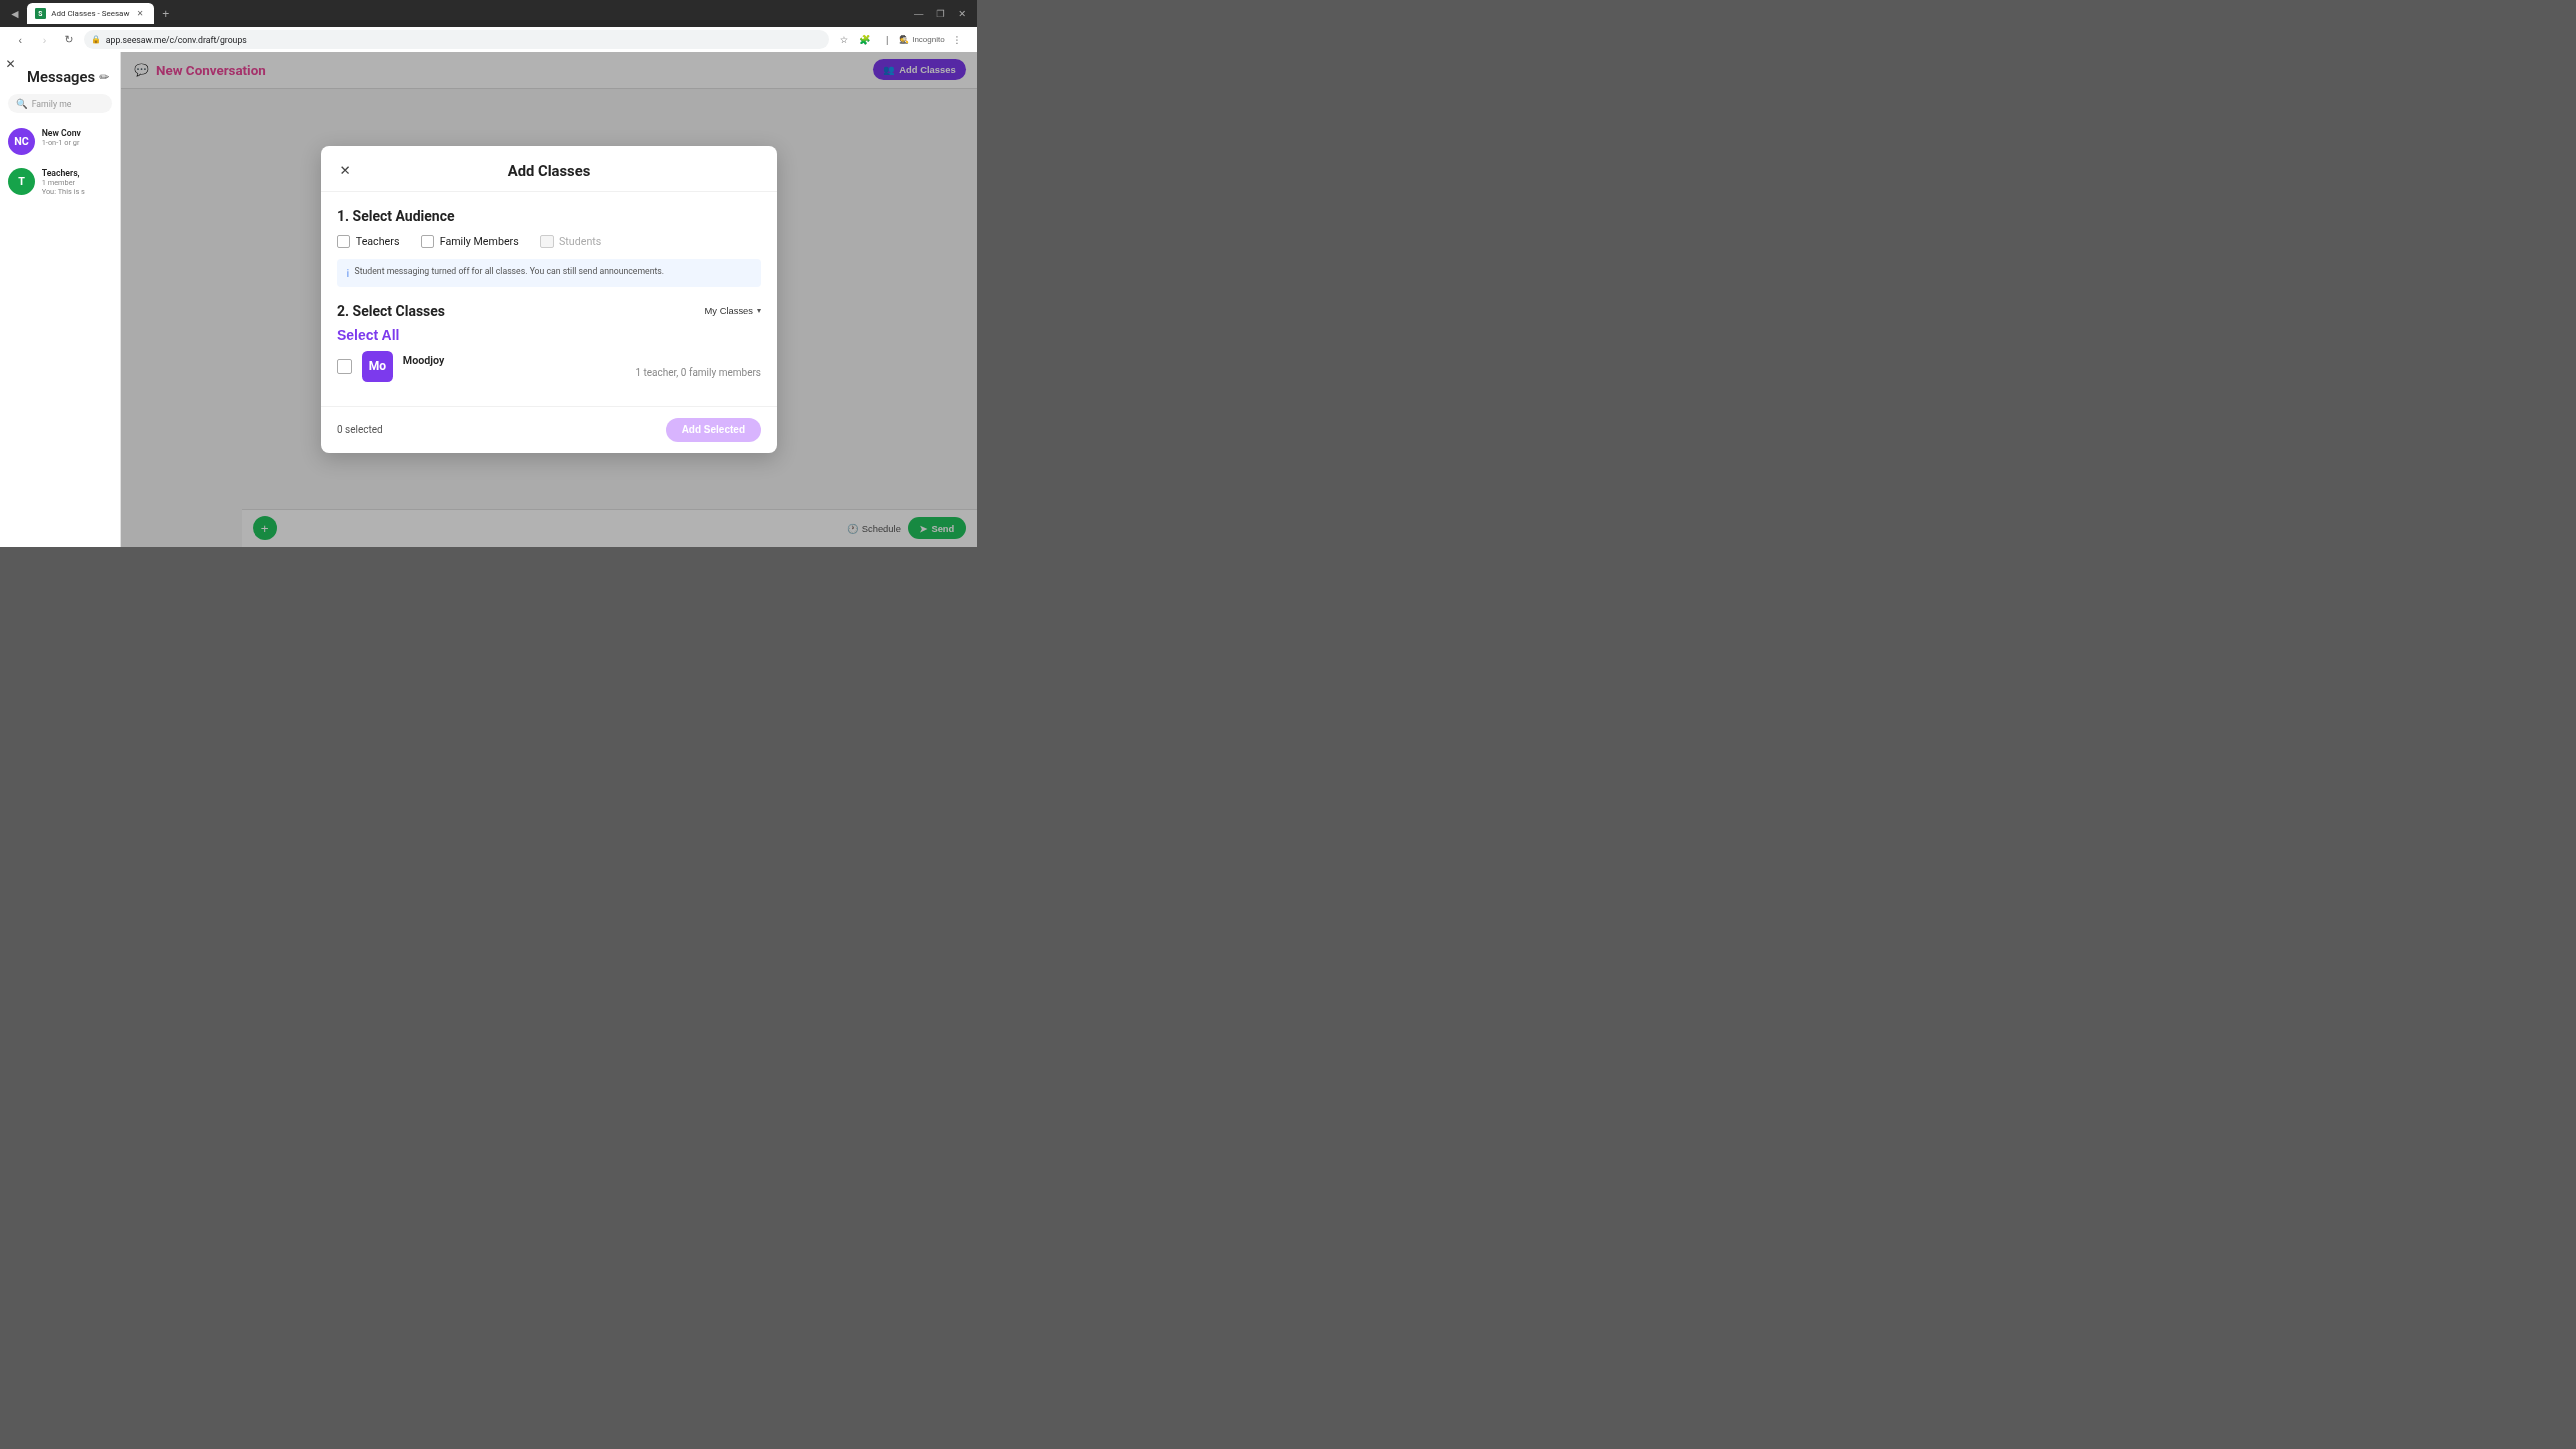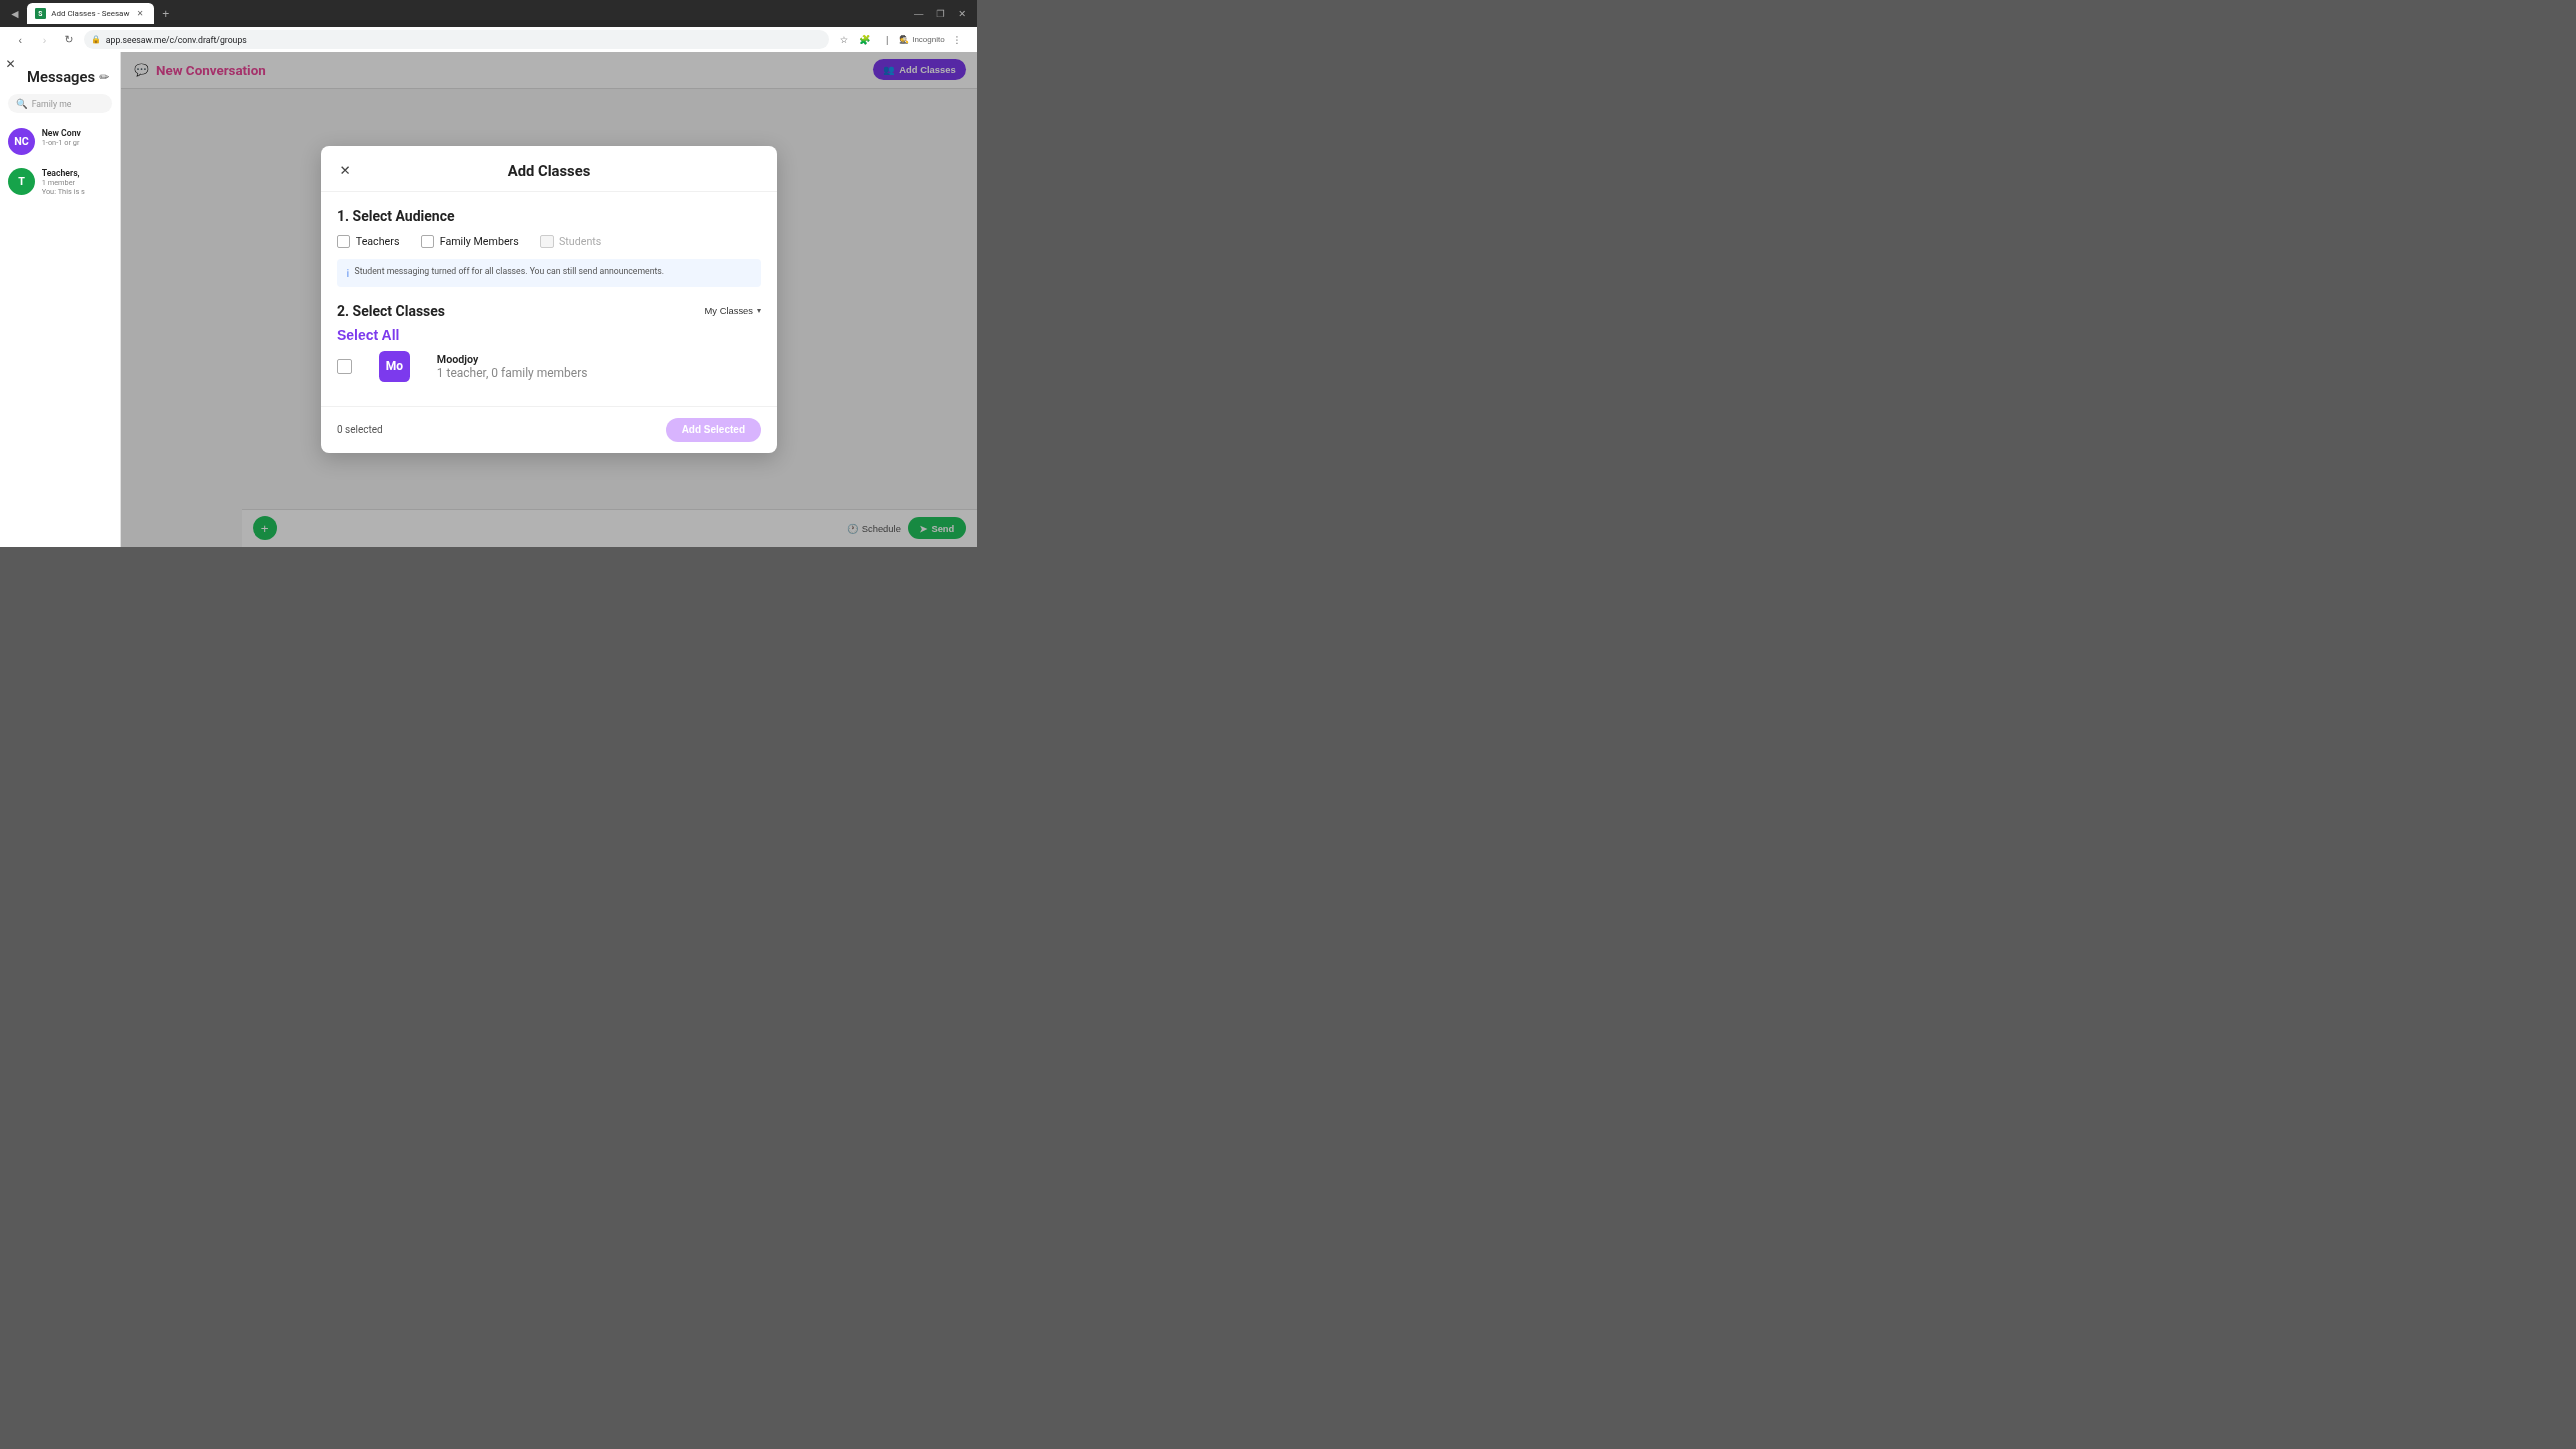--- a/index.html
+++ b/index.html
@@ -334,41 +334,41 @@
     }
     .my-classes-dropdown {
       display: flex; align-items: center; gap: 4px;
       background: none; border: none; cursor: pointer;
       font-size: 9.4px; color: #333;
       font-weight: 500;
     }
     .dropdown-arrow { font-size: 8px; color: #555; }
 
     .class-item {
-      display: flex; align-items: center; gap: 27px;
+      display: flex; align-items: center; gap: 10px;
       padding: 8px 0;
     }
     .class-checkbox {
       width: 14.8px; height: 14.8px;
       border: 1.3px solid #aaa;
       border-radius: 2px;
       background: #fff;
       flex-shrink: 0;
       cursor: pointer;
     }
     .class-avatar {
       width: 31px; height: 31px;
       border-radius: 5.4px;
       display: flex; align-items: center; justify-content: center;
       font-size: 12px; font-weight: 700; color: white;
       flex-shrink: 0;
     }
     .class-info { flex: 1; }
     .class-name { font-size: 10.7px; font-weight: 600; color: #222; }
-    .class-desc { font-size: 12px; color: #888; }
+    .class-desc { font-size: 10px; color: #888; text-align: right; }
 
     .modal-footer {
       padding: 10.7px 16px;
       border-top: 0.7px solid #f0f0f0;
       display: flex; align-items: center; justify-content: space-between;
     }
     .selected-count { font-size: 10px; color: #555; }
     .add-selected-btn {
       background: #d8b4fe;
       color: #fff;

